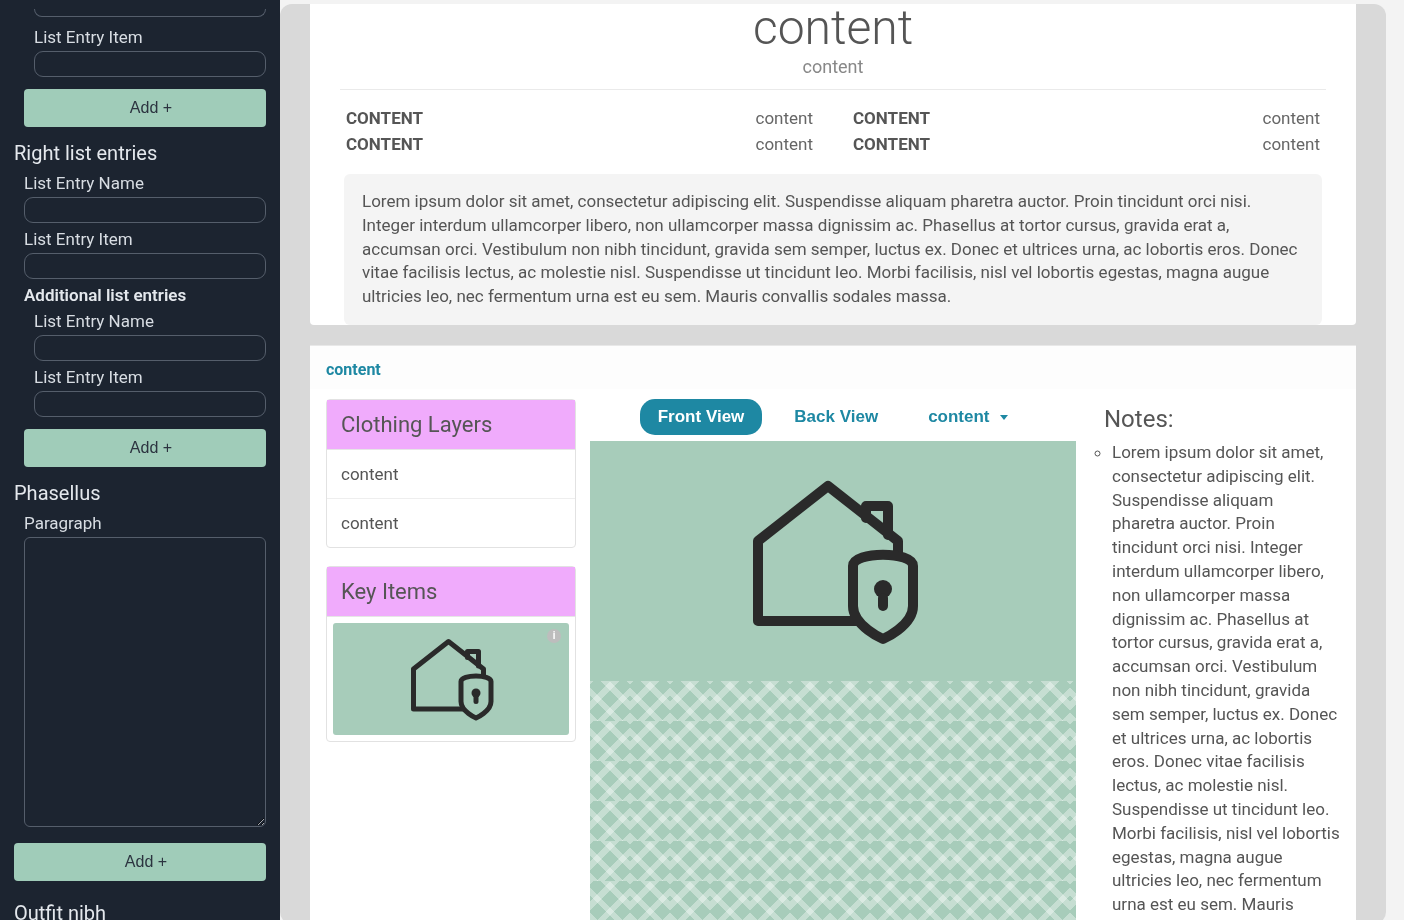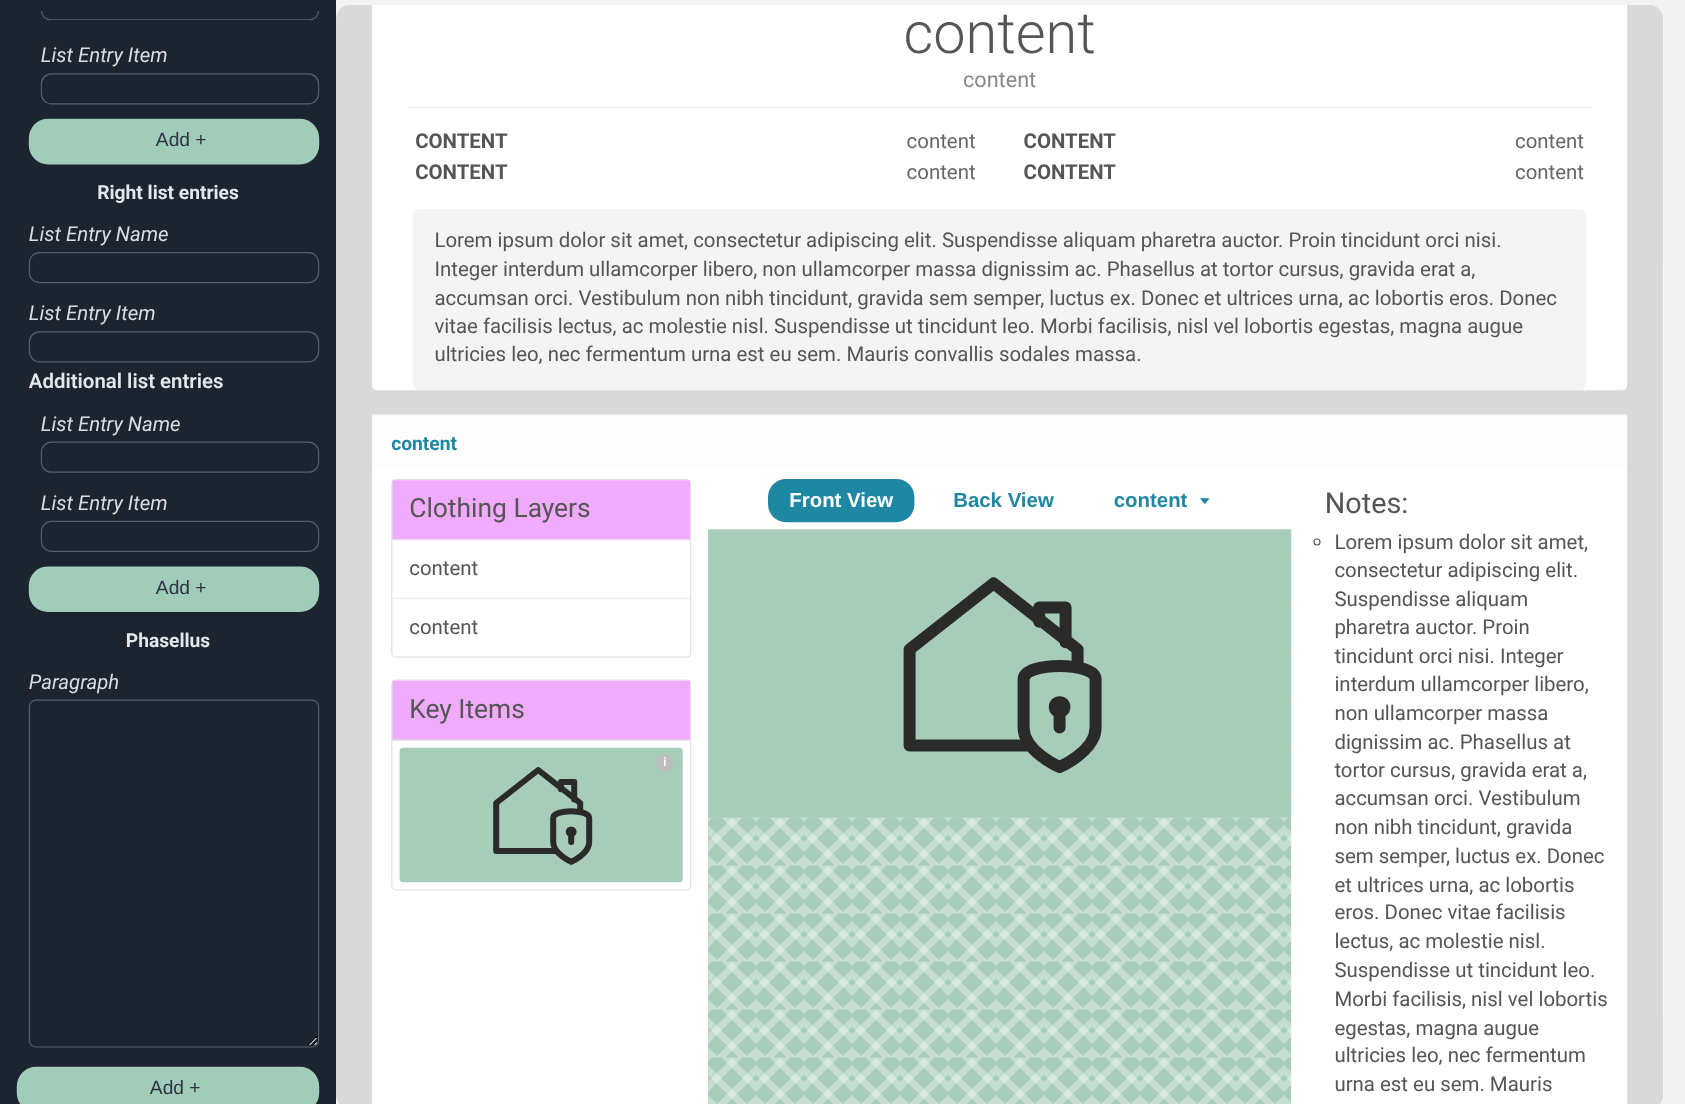--- a/index.html
+++ b/index.html
@@ -9,37 +9,35 @@
   
   .sidebar {
     width: 280px;
     background: #1c2430;
     color: #d8dde3;
     padding: 0 14px 20px 14px;
     overflow-y: auto;
     flex-shrink: 0;
   }
   .side-group-title {
-    font-size: 16px;
-    font-weight: 700;
+    font-size: 20px;
+    font-weight: 400;
     color: #e4e8ed;
     margin: 14px 0 8px 0;
-    text-align: center;
   }
   .side-sub {
     margin-left: 10px;
   }
   .side-sub2 {
     margin-left: 10px;
   }
   .side-label {
     font-size: 17px;
     color: #d8dde3;
-    margin: 16px 0 4px 0;
-    font-style: italic;
+    margin: 6px 0 4px 0;
   }
   .side-subtitle {
     font-size: 17px;
     font-weight: 600;
     color: #e4e8ed;
     margin: 6px 0 6px 0;
   }
   .side-input {
     width: 100%;
     height: 26px;
@@ -67,21 +65,21 @@
     margin-top: 12px;
     background: #a0ccb9;
     color: #2c3440;
     border: none;
     border-radius: 6px 6px 0 0;
     padding: 10px 0;
     font-size: 16px;
     cursor: pointer;
     box-shadow: 0 3px 0 #6e9b87 inset, 0 -2px 0 rgba(0,0,0,.05);
   }
-  .side-add-btn.flat { border-radius: 16px; box-shadow: none; padding-left: 12px; }
+  .side-add-btn.flat { border-radius: 4px; box-shadow: none; padding-left: 12px; }
 
   
   .main {
     flex: 1;
     background: #d9d9d9;
     height: 920px;
     overflow-y: scroll;
     border-radius: 12px;
     margin: 4px 18px 4px 0;
     padding: 0 0 20px 0;

